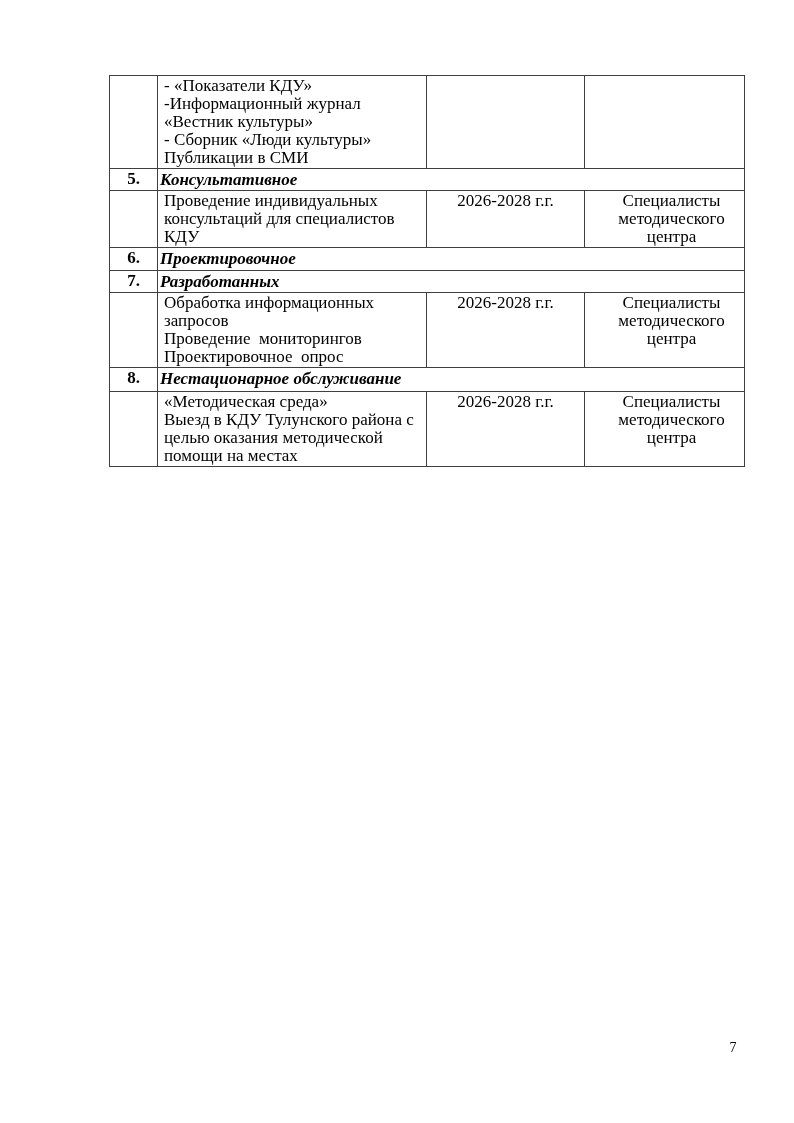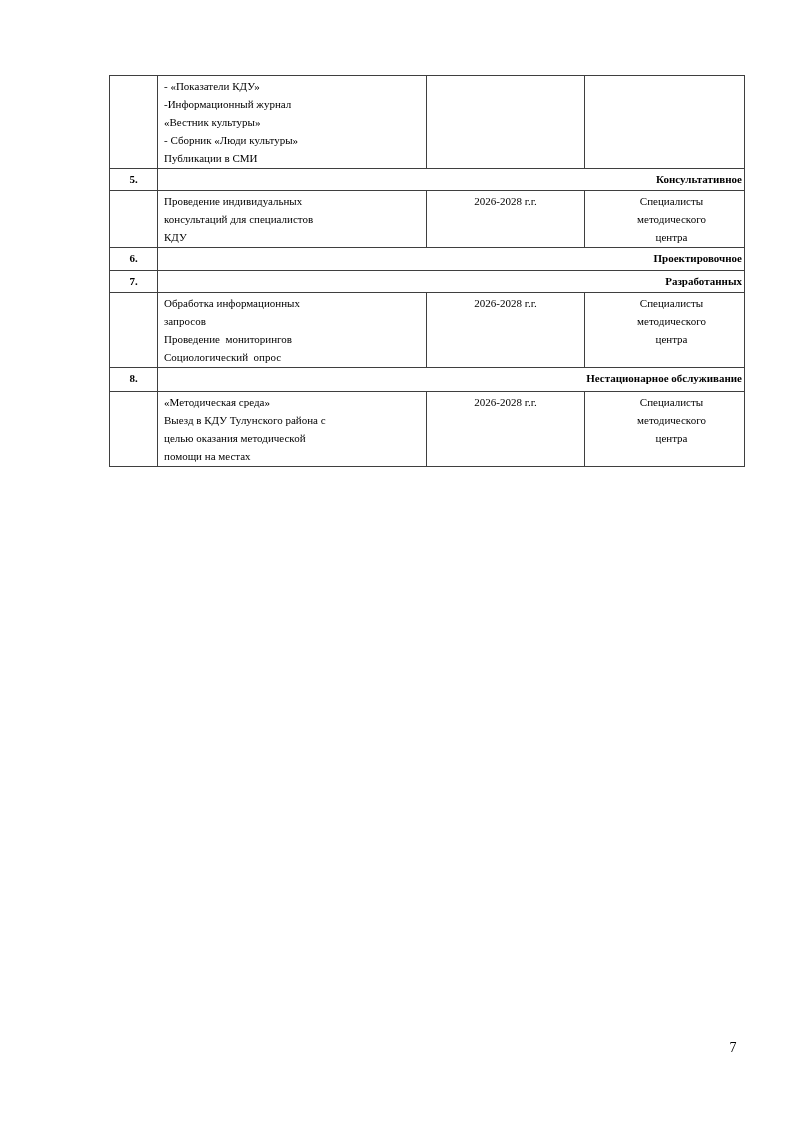--- a/index.html
+++ b/index.html
@@ -22,33 +22,34 @@
   }
   col.c1 { width: 48px; }
   col.c2 { width: 269px; }
   col.c3 { width: 158px; }
   col.c4 { width: 160px; }
   td {
     border: 1px solid #3f3f3f;
     vertical-align: top;
     padding: 1px 6px;
     font-family: "Liberation Serif", serif;
-    font-size: 11px;
+    font-size: 17px;
     line-height: 18px;
     white-space: pre-wrap;
     overflow: hidden;
   }
   td.num {
     font-weight: bold;
     text-align: center;
     padding: 1px 2px;
   }
   td.title {
     font-weight: bold;
-    text-align: right;
+    font-style: italic;
+    text-align: left;
     line-height: 19px;
     padding: 1px 2px;
   }
   td.dat { text-align: center; margin-top: 44px; }
   td.res { text-align: center; padding-left: 20px; }
   .page-num {
     position: absolute;
     left: 722px;
     top: 1039px;
     width: 22px;
@@ -107,21 +108,21 @@
     <tr style="height:19px">
       <td class="num">7.</td>
       <td class="title" colspan="3">Разработанных</td>
     </tr>
 
     <tr style="height:73px">
       <td class="num"></td>
       <td class="act">Обработка информационных
 запросов
 Проведение  мониторингов
-Социологический  опрос</td>
+Проектировочное  опрос</td>
       <td class="dat">2026-2028 г.г.</td>
       <td class="res">Специалисты
 методического
 центра</td>
     </tr>
 
     <tr style="height:24px">
       <td class="num">8.</td>
       <td class="title" colspan="3">Нестационарное обслуживание</td>
     </tr>

